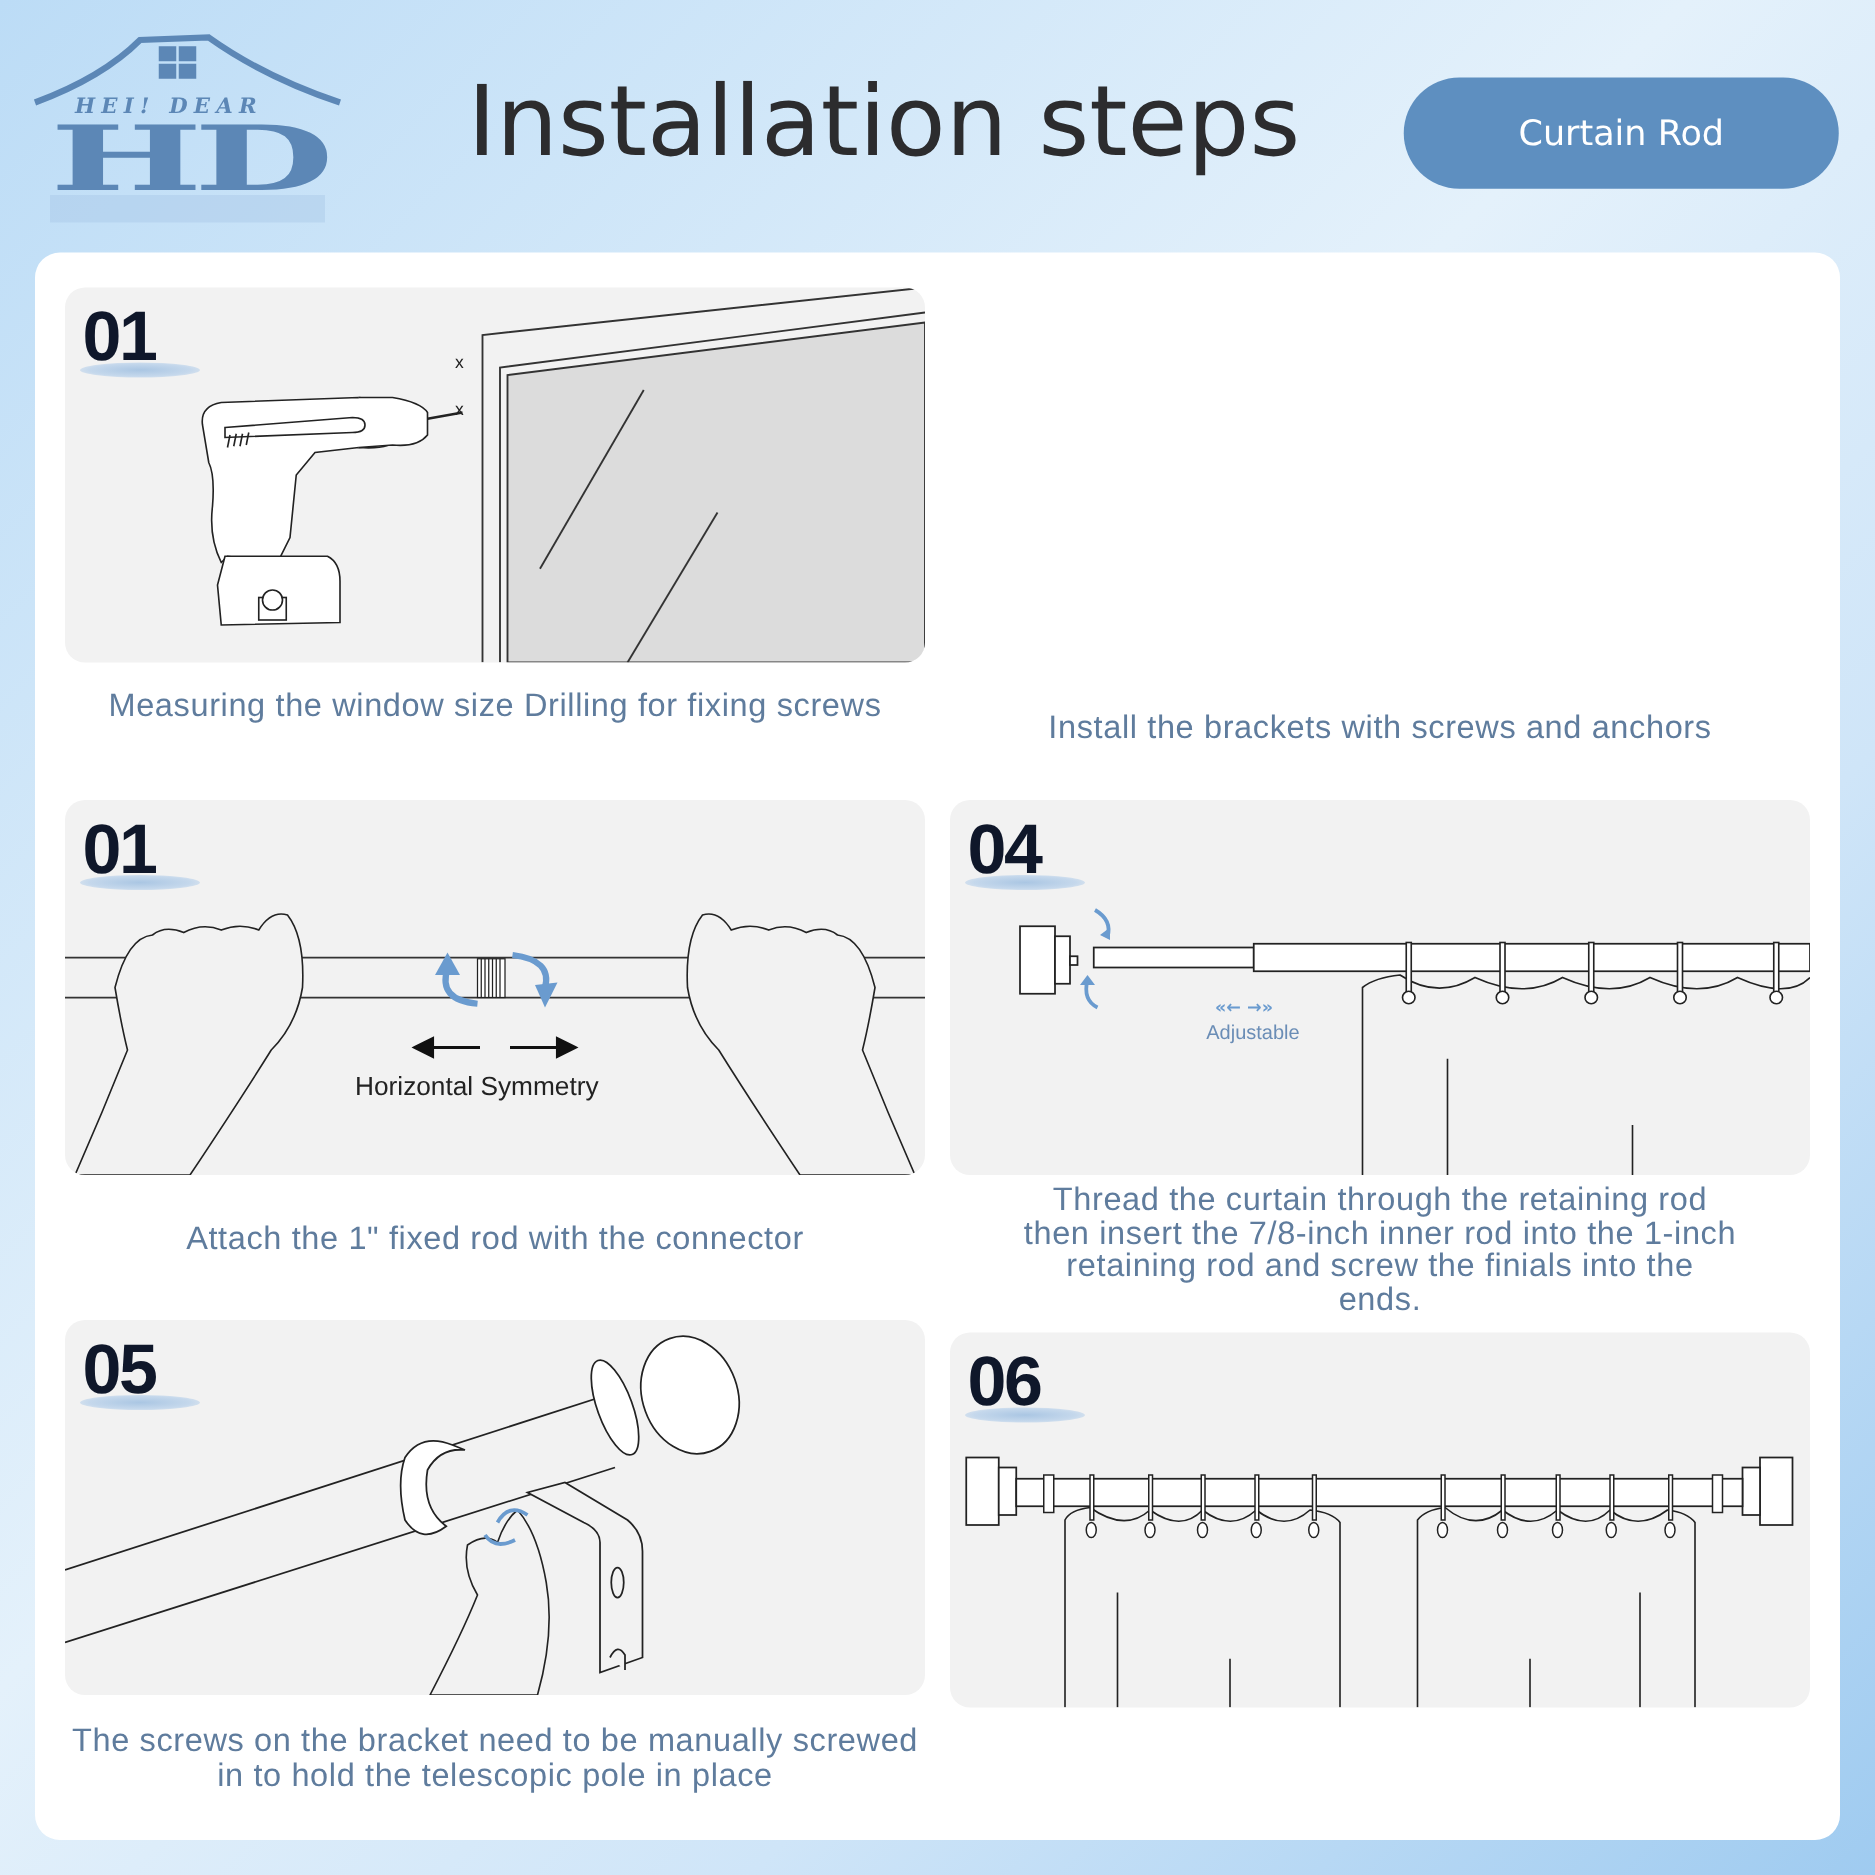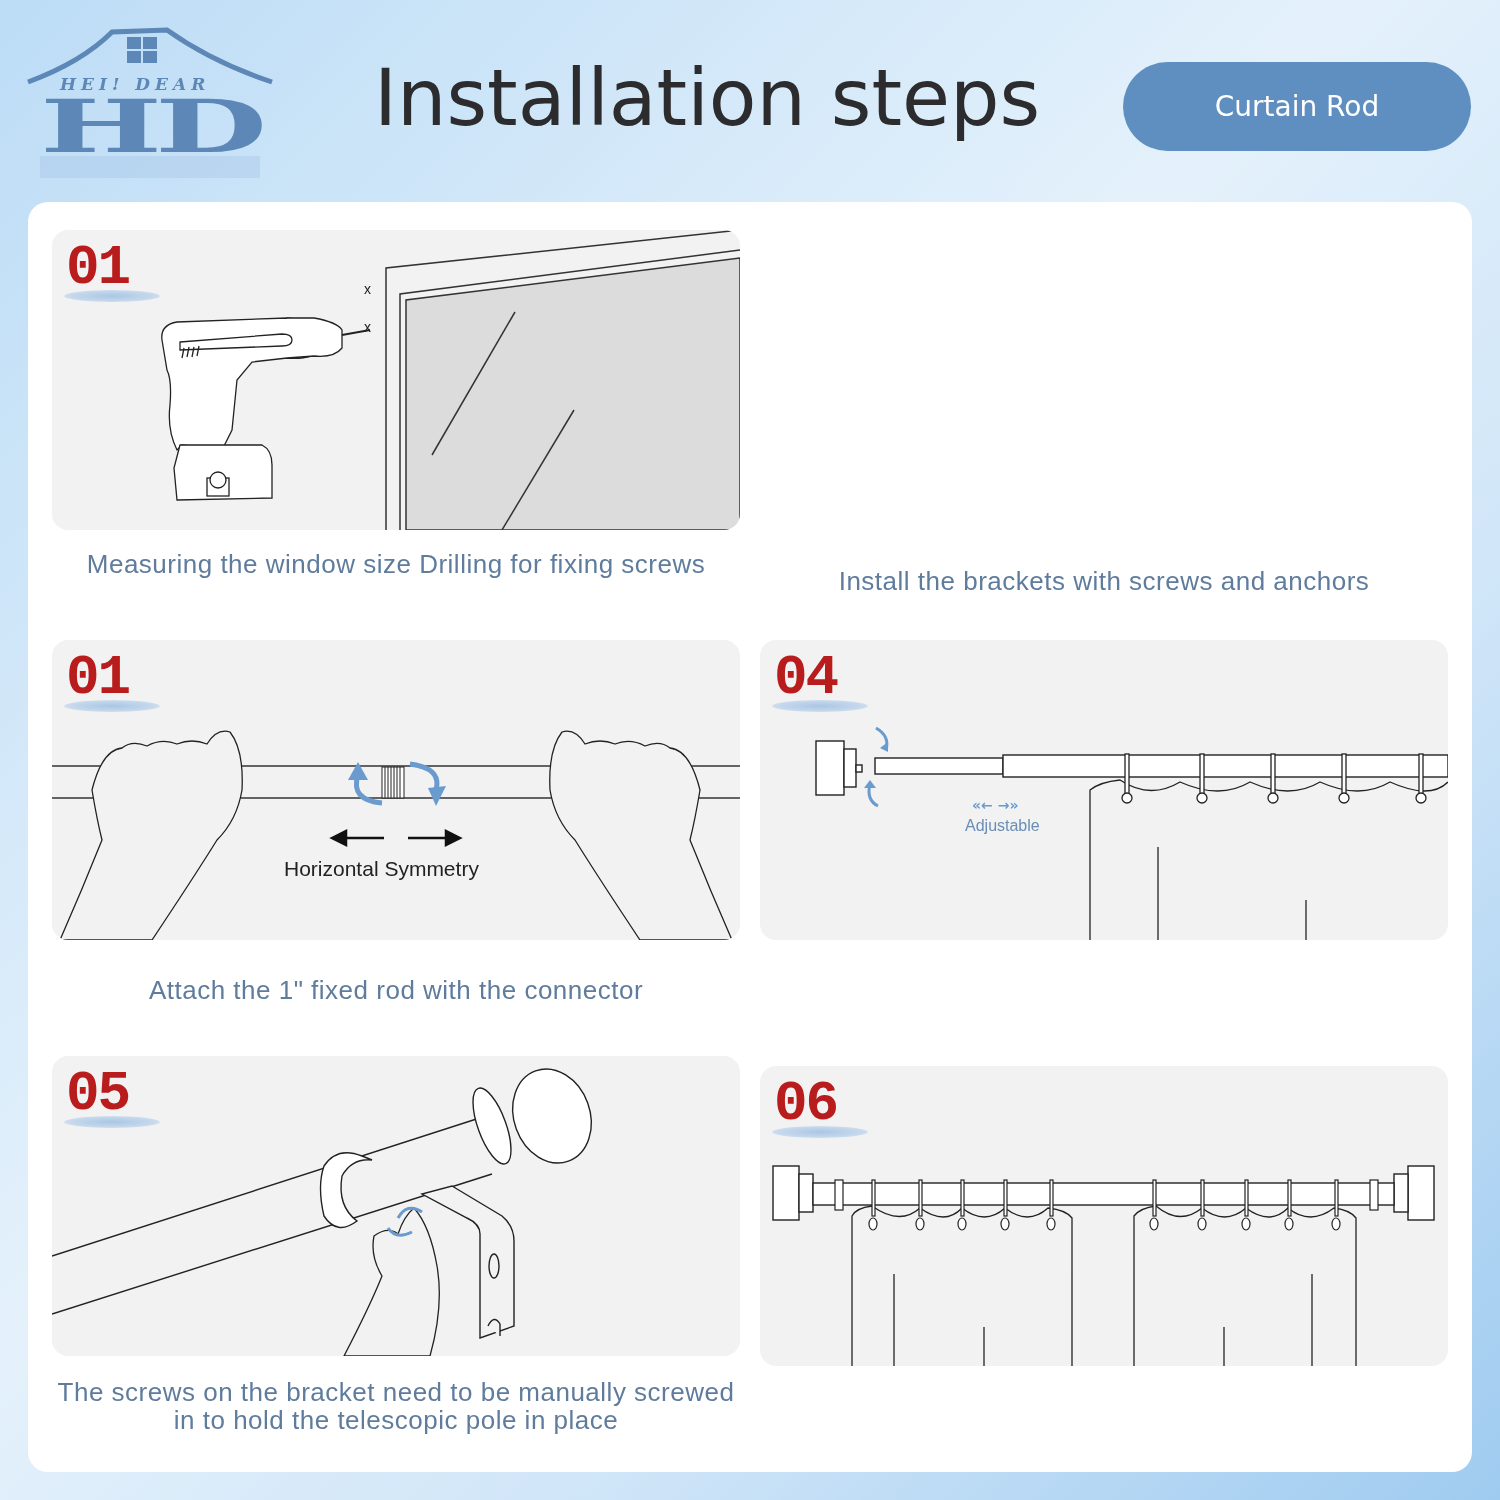--- a/index.html
+++ b/index.html
@@ -22,21 +22,21 @@
   .card{
     position:absolute;left:28px;top:202px;width:1444px;height:1270px;
     background:#ffffff;border-radius:20px;
   }
   .panel{
     position:absolute;width:688px;height:300px;border-radius:16px;background:#f2f2f2;overflow:hidden;
   }
   .panel svg{position:absolute;left:0;top:0;}
   .step-num{
     position:absolute;left:14px;top:6px;
-    font-family:Liberation Mono, monospace;font-weight:bold;font-size:56px;color:#b91c1c;
+    font-family:Liberation Sans, sans-serif;font-weight:bold;font-size:56px;color:#0f172a;
     z-index:2;letter-spacing:-2px;
   }
   .step-shadow{
     position:absolute;left:12px;top:60px;width:96px;height:12px;border-radius:50%;
     background:radial-gradient(ellipse at center,#aac6e3 0%,#c5d8ec 60%,rgba(242,242,242,0) 100%);
     z-index:1;
   }
   .caption{
     position:absolute;text-align:center;color:#5f7c9d;font-size:26px;line-height:28px;
     font-family:"Liberation Sans",sans-serif;letter-spacing:0.5px;
@@ -171,20 +171,21 @@
           <circle cx="513" cy="158" r="5"></circle>
         <rect x="582" y="114" width="4" height="40"></rect>
           <circle cx="584" cy="158" r="5"></circle>
         <rect x="659" y="114" width="4" height="40"></rect>
           <circle cx="661" cy="158" r="5"></circle>
       </g>
       <text x="212" y="170" font-size="14" font-weight="bold" fill="#6a9bcf" font-family="DejaVu Sans, sans-serif">«← →»</text>
       <text x="205" y="191" font-size="16" fill="#6a8db6" font-family="Liberation Sans, sans-serif">Adjustable</text>
     </svg>
   </div>
+  <div class="caption" style="left:790px;top:744px;width:572px;line-height:26.5px;">Thread the curtain through the retaining rod then insert the 7/8-inch inner rod into the 1-inch retaining rod and screw the finials into the ends.</div>
 
   <div class="panel" style="left:24px;top:854px;">
     <div class="step-shadow"></div>
     <div class="step-num">05</div>
     <svg width="688" height="300">
       <g fill="none" stroke="#222" stroke-width="1.4">
         <line x1="0" y1="200" x2="440" y2="58"></line>
         <line x1="0" y1="258" x2="440" y2="118"></line>
       </g>
       <g fill="#f2f2f2" stroke="#222" stroke-width="1.4">

